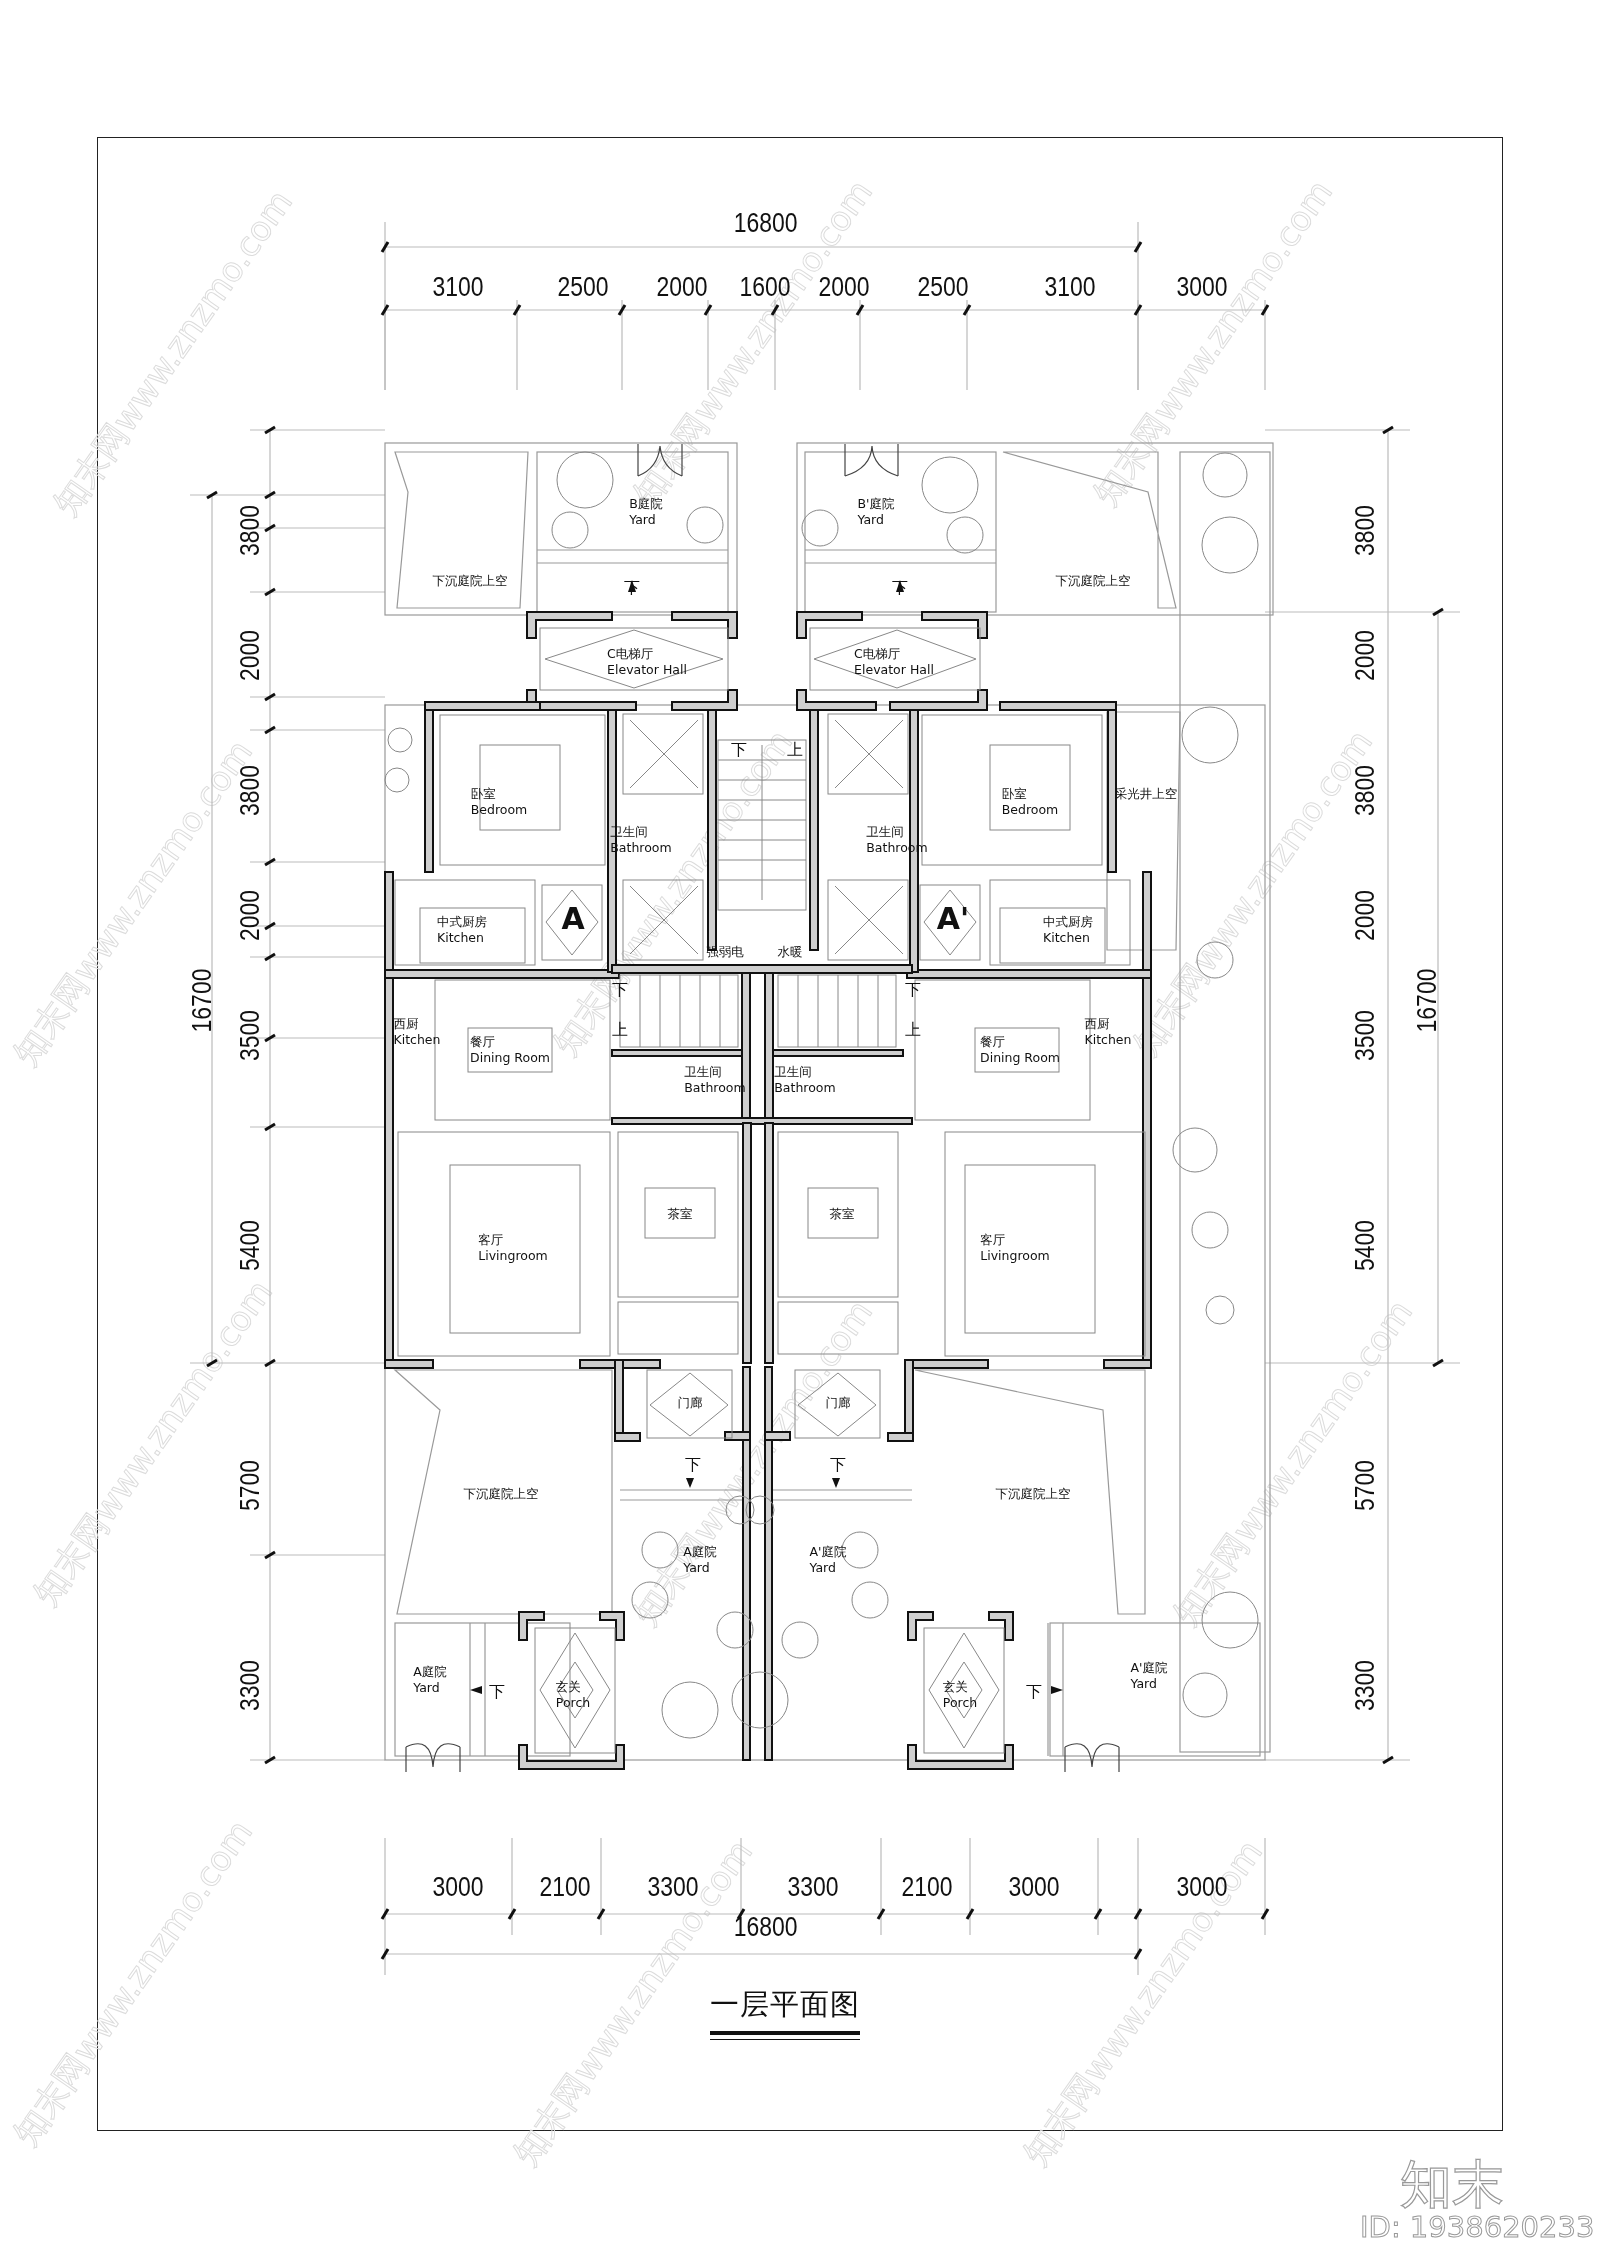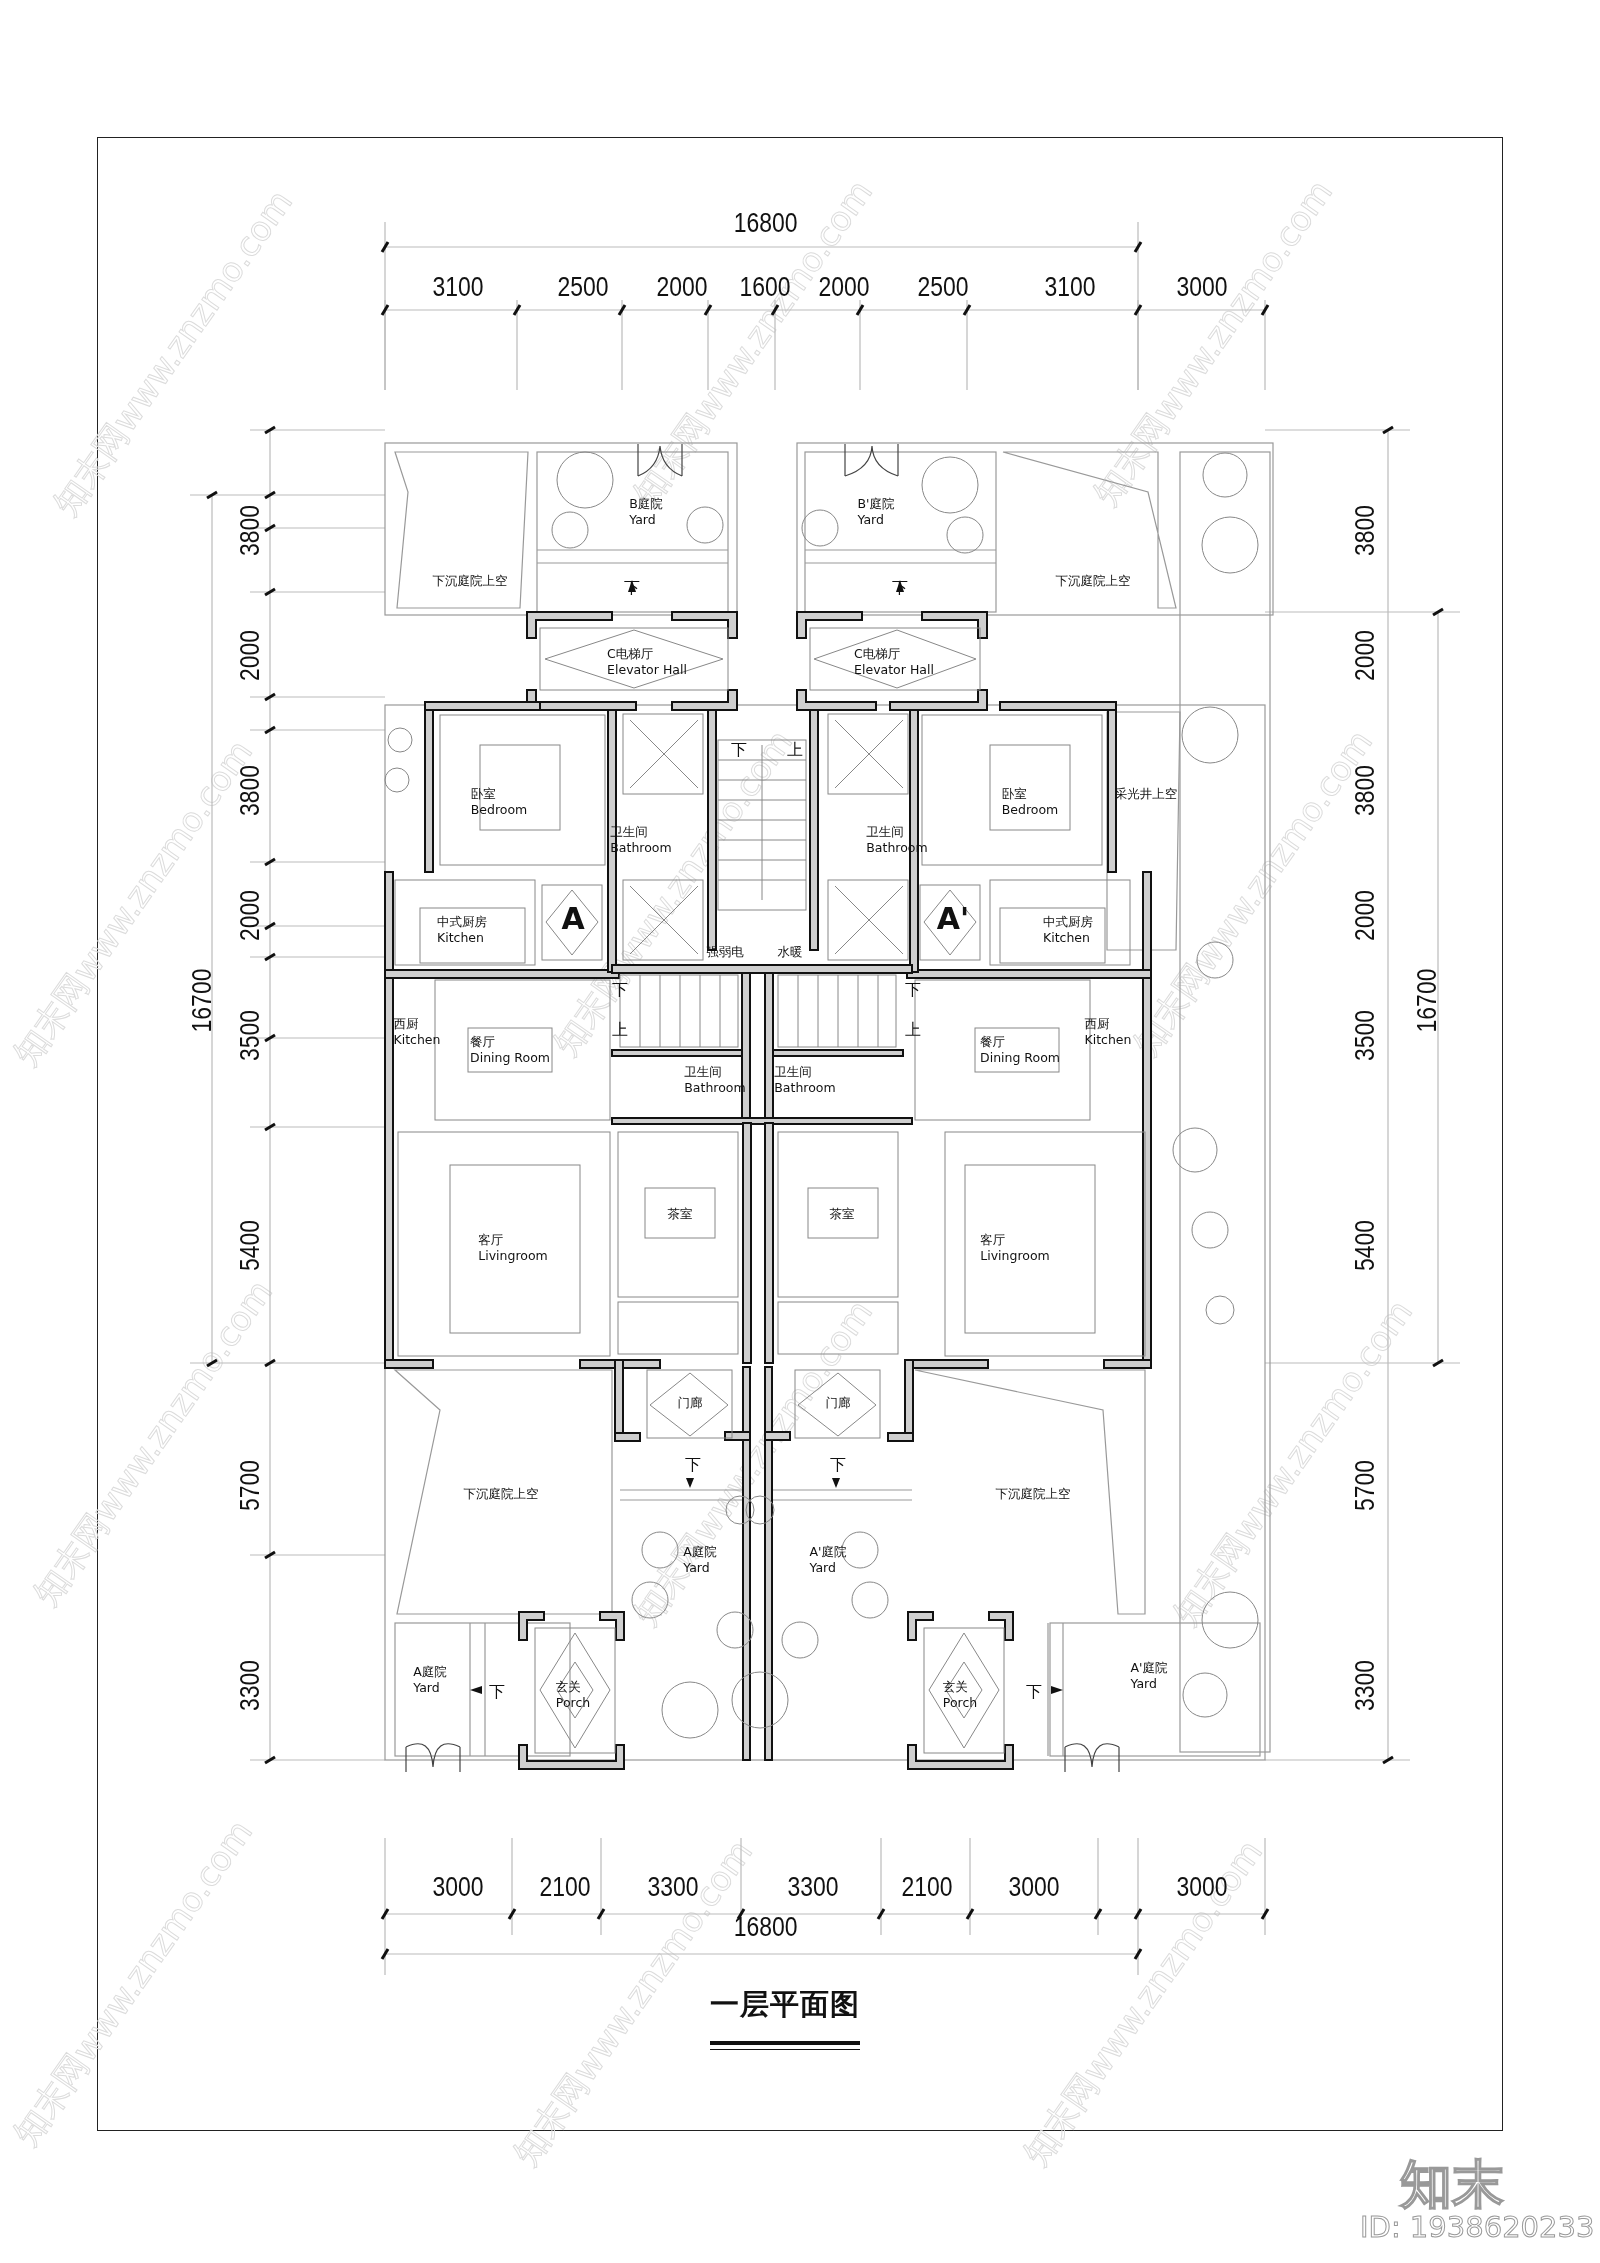--- a/index.html
+++ b/index.html
@@ -15,26 +15,26 @@
             transform: rotate(-90deg) scaleX(0.85); transform-origin: center center; }
     .lbl { position: absolute; font-size: 12.5px; line-height: 16px;
            color: #111; white-space: nowrap; transform: translate(-50%, -50%); }
     .lbl .cn { display: block; font-family: "DejaVu Sans", sans-serif; }
     .lbl .en { display: block; font-family: "DejaVu Sans", sans-serif; }
     .big { position: absolute; font-family: "DejaVu Sans", sans-serif; font-weight: bold;
            font-size: 30px; transform: translate(-50%, -50%); }
     .arrowlbl { position: absolute; font-family: "DejaVu Sans", sans-serif; font-size: 16px;
                 transform: translate(-50%, -50%); }
     .title { position: absolute; left: 710px; top: 1985px; font-family: "DejaVu Sans", sans-serif;
-             font-weight: bold; font-size: 29px; letter-spacing: 1px;
-             border-bottom: 4px solid #111; padding-bottom: 16px; }
+             font-weight: normal; font-size: 29px; letter-spacing: 1px;
+             border-bottom: 4px solid #111; padding-bottom: 6px; }
     .title::after { content: ""; position: absolute; left: 0; right: 0; bottom: -9px;
                     border-bottom: 1px solid #111; }
     .wm-logo { position: absolute; left: 1400px; top: 2150px; font-family: "DejaVu Sans", sans-serif;
-               font-size: 52px; color: #fff; font-weight: bold; -webkit-text-stroke: 1.2px #999; }
+               font-size: 52px; color: #fff; -webkit-text-stroke: 1.2px #999; }
     .wm-id { position: absolute; left: 1360px; top: 2210px; font-family: "DejaVu Sans", sans-serif;
              font-size: 29px; color: #fff; -webkit-text-stroke: 1px #999; }
     .wmark { position: absolute; font-family: "DejaVu Sans", sans-serif; font-size: 34px;
              color: rgba(255,255,255,0); -webkit-text-stroke: 1px #dcdcdc;
              transform: rotate(-55deg); white-space: nowrap; pointer-events: none; }
   </style>
 </head>
 <body>
 
 <div class="frame"></div>

